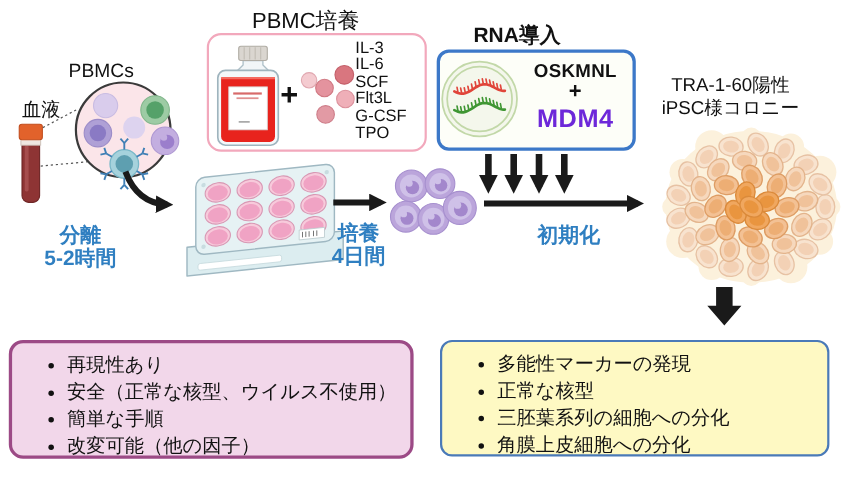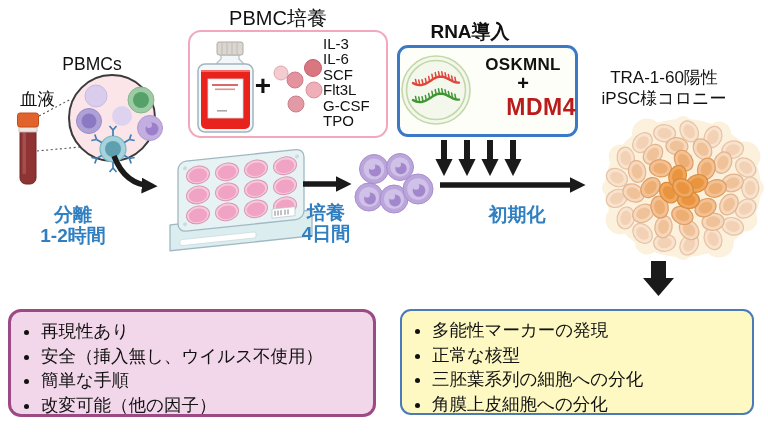--- a/index.html
+++ b/index.html
@@ -1,34 +1,34 @@
 <!DOCTYPE html>
 <html><head>
 <meta charset="utf-8">
 <style>
   html,body{margin:0;padding:0;background:#fff;}
   #canvas{position:relative;width:768px;height:440px;background:#fff;overflow:hidden;
           font-family:"Liberation Sans","DejaVu Sans",sans-serif;color:#111;}
   .abs{position:absolute;}
   .ctr{text-align:center;}
   
-  .panel{position:absolute;border-radius:13px;box-sizing:border-box;}
+  .panel{position:absolute;border-radius:13px;box-sizing:border-box;padding-left:20px;}
   #culture-box{left:188px;top:30px;width:200px;height:108px;background:#ffffff;border:2.5px solid #F2A8BC;}
   #rna-box{left:397px;top:45px;width:181px;height:92px;background:#FDFEF8;border:3px solid #3C78C8;border-radius:11px;}
   #advantages-box{left:8px;top:309px;width:368px;height:108px;background:#F2D7EA;border:3px solid #9C4A86;}
   #properties-box{left:400px;top:309px;width:354px;height:106px;background:#fef9c3;border:2.5px solid #4A7AB8;border-radius:11px;}
   
   .title{font-weight:400;font-size:20px;}
   #rna-title{font-weight:700;font-size:19px;}
   .blue-step{color:#2F7FC1;font-weight:600;font-size:19px;line-height:21px;}
   .black-label{font-weight:500;font-size:17px;}
   #cytokine-list div{font-size:15px;line-height:15.4px;font-weight:500;}
   #oskmnl{font-size:17px;font-weight:600;letter-spacing:.3px;}
   #rna-plus{font-size:20px;font-weight:800;line-height:18px;}
-  #mdm4{font-size:23px;font-weight:800;color:#b91c1c;letter-spacing:.5px;text-align:right;}
+  #mdm4{font-size:23px;font-weight:800;color:#6d28d9;letter-spacing:.5px;}
   #plus1{font-size:28px;font-weight:800;}
   .panel ul{margin:0;padding:7px 6px 0 30px;list-style:disc;}
   .panel li{font-size:17.5px;line-height:24.6px;font-weight:500;color:#111;}
   #result-label{font-size:17px;line-height:20.5px;font-weight:500;}
   svg{position:absolute;left:0;top:0;}
 </style>
 </head>
 <body>
 
 <div id="canvas">
@@ -445,39 +445,39 @@
     <div>TPO</div>
   </div>
 
   <div class="abs ctr" id="rna-title" style="left:400px;top:19px;width:140px;">RNA導入</div>
   <div class="abs ctr" id="oskmnl" style="left:470px;top:55px;width:106px;">OSKMNL</div>
   <div class="abs ctr" id="rna-plus" style="left:470px;top:74px;width:106px;">+</div>
   <div class="abs ctr" id="mdm4" style="left:470px;top:94px;width:106px;">MDM4</div>
 
   <div class="abs ctr blue-step" style="left:23px;top:204px;width:100px;">
     <div>分離</div>
-    <div>1-2時間</div>
+    <div>5-2時間</div>
   </div>
   <div class="abs ctr blue-step" style="left:286px;top:202px;width:80px;">
     <div>培養</div>
     <div>4日間</div>
   </div>
   <div class="abs ctr blue-step" style="left:467px;top:204px;width:100px;">
     <div>初期化</div>
   </div>
 
   <div class="abs ctr" id="result-label" style="left:584px;top:68px;width:160px;">
     <div>TRA-1-60陽性</div>
     <div>iPSC様コロニー</div>
   </div>
 
   <div class="panel" id="advantages-box">
     <ul>
       <li>再現性あり</li>
-      <li>安全（挿入無し、ウイルス不使用）</li>
+      <li>安全（正常な核型、ウイルス不使用）</li>
       <li>簡単な手順</li>
       <li>改変可能（他の因子）</li>
     </ul>
   </div>
   <div class="panel" id="properties-box">
     <ul>
       <li>多能性マーカーの発現</li>
       <li>正常な核型</li>
       <li>三胚葉系列の細胞への分化</li>
       <li>角膜上皮細胞への分化</li>

